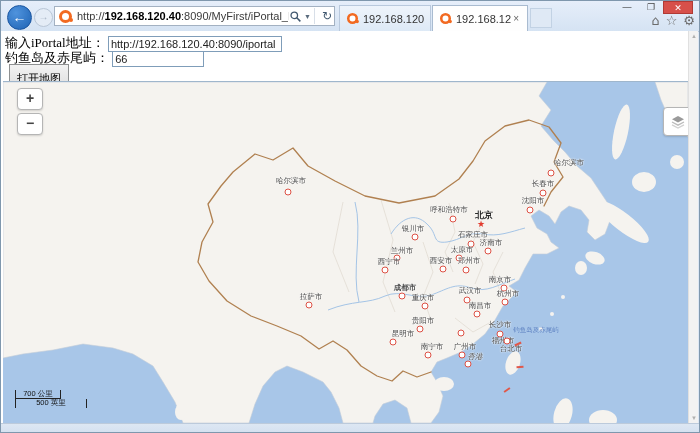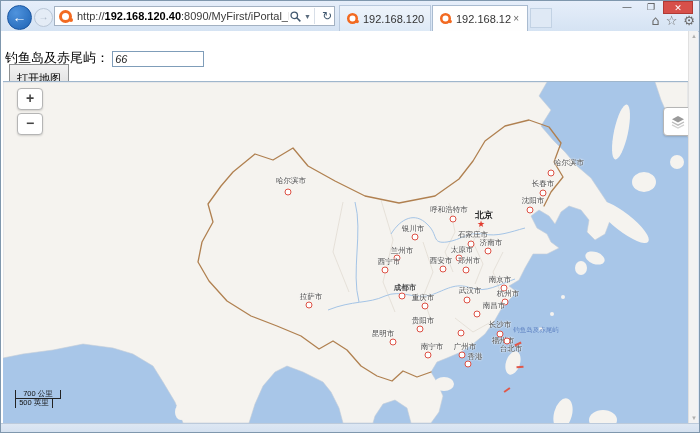--- a/index.html
+++ b/index.html
@@ -38,21 +38,21 @@
   .winbtn.close{background:#d7504a;color:#fff;width:30px;border:1px solid #b03a35;box-sizing:border-box;}
   .tools{position:absolute;right:6px;top:12px;display:flex;gap:6px;color:#6b6b6b;font-size:13px;}
   .tools span{cursor:pointer;font-family:"DejaVu Sans",sans-serif;}
   
   .page{position:absolute;left:0;top:30px;width:687px;height:392px;background:#fff;}
   .form-row{position:absolute;left:4px;white-space:nowrap;font-family:"Liberation Serif",serif;
             font-size:13px;color:#000;}
   .row1{top:3px;} .row2{top:18px;}
   .tb{border:1px solid #7f9db9;font-size:11px;font-family:"Liberation Sans",sans-serif;
       height:14px;padding:0 2px;vertical-align:middle;color:#222;}
-  .tb-url{width:168px;} .tb-id{width:86px;font-style:italic;}
+  .tb-url{width:168px;} .tb-id{width:86px;}
   .open-btn{position:absolute;left:8px;top:33px;height:28px;font-size:11px;line-height:12px;
             background:linear-gradient(#f2f2f2,#dcdcdc);border:1px solid #8e9091;padding:1px 7px;
             font-family:"Liberation Serif",serif;cursor:pointer;}
   
   .map{position:absolute;left:2px;top:50px;width:685px;height:341px;background:#a8c6e8;
        border-top:1px solid #9fb6cc;overflow:hidden;}
   .city-label{position:absolute;transform:translate(-50%,-50%);font-size:7.5px;color:#4c4c4c;
               white-space:nowrap;text-shadow:0 0 2px #fff, 0 0 2px #fff;}
   .capital-label{position:absolute;transform:translate(-50%,-50%);font-size:9px;font-weight:bold;
                  color:#2b2b2b;white-space:nowrap;text-shadow:0 0 2px #fff;}
@@ -63,21 +63,21 @@
   .dash{position:absolute;width:2px;height:7px;background:#e0584a;transform-origin:center;}
   .zoomctl{position:absolute;left:14px;top:6px;width:26px;}
   .zoombtn{width:24px;height:20px;background:#fff;border:1px solid #b5b5b5;border-radius:4px;
            font-size:14px;font-weight:bold;color:#444;text-align:center;line-height:18px;cursor:pointer;
            box-shadow:0 1px 2px rgba(0,0,0,.15);margin-bottom:3px;}
   .layersbtn{position:absolute;left:660px;top:25px;width:27px;height:27px;background:#fff;
              border:1px solid #b5b5b5;border-radius:4px;cursor:pointer;box-shadow:0 1px 2px rgba(0,0,0,.15);
              display:flex;align-items:center;justify-content:center;}
   .scalebar{position:absolute;left:12px;top:308px;font-size:7.5px;color:#111;line-height:8px;}
   .scale-km{width:46px;border:1px solid #222;border-top:none;height:9px;text-align:center;box-sizing:border-box;}
-  .scale-mi{width:38px;border-left:1px solid #222;border-right:1px solid #222;height:9px;
+  .scale-mi{width:72px;border-left:1px solid #222;border-right:1px solid #222;height:9px;
             text-align:center;box-sizing:border-box;}
   
   .scrollbar{position:absolute;left:687px;top:30px;width:10px;height:392px;background:#f2f2f2;
              border-left:1px solid #e0e0e0;box-sizing:border-box;}
   .sb-arrow{position:absolute;left:0;width:10px;font-size:6px;color:#b0b0b0;text-align:center;}
   .sb-up{top:2px;} .sb-dn{bottom:2px;}
   .bottomframe{position:absolute;left:0;top:422px;width:700px;height:11px;
                background:linear-gradient(#dde7f3,#d2dfef);border-top:1px solid #bccadb;}
 </style>
 </head>
@@ -121,20 +121,24 @@
     </div>
 
     <div class="tools">
       <span>⌂</span>
       <span>☆</span>
       <span>⚙</span>
     </div>
   </div>
 
   <div class="page">
+    <div class="form-row row1">
+      <span>输入iPortal地址：</span>
+      <input class="tb tb-url" type="text" value="http://192.168.120.40:8090/iportal" style="">
+    </div>
     <div class="form-row row2">
       <span>钓鱼岛及赤尾屿：</span>
       <input class="tb tb-id" type="text" value="66" style="">
     </div>
     <button class="open-btn">打开地图</button>
 
     <div class="map">
       <svg width="685" height="341" viewBox="0 0 685 341">
         <rect x="0" y="0" width="685" height="341" fill="#a8c6e8"></rect>
 
@@ -223,35 +227,35 @@
           <div class="city-label" style="position: absolute; left: 402px; top: 206px; font-weight: bold;">成都市</div>
           <div class="city-marker" style="position: absolute; left: 399px; top: 214px;"></div>
           <div class="city-label" style="position: absolute; left: 420px; top: 216px;">重庆市</div>
           <div class="city-marker" style="position: absolute; left: 422px; top: 224px;"></div>
           <div class="city-label" style="position: absolute; left: 467px; top: 209px;">武汉市</div>
           <div class="city-marker" style="position: absolute; left: 464px; top: 218px;"></div>
           <div class="city-label" style="position: absolute; left: 497px; top: 198px;">南京市</div>
           <div class="city-marker" style="position: absolute; left: 501px; top: 206px;"></div>
           <div class="city-label" style="position: absolute; left: 505px; top: 212px;">杭州市</div>
           <div class="city-marker" style="position: absolute; left: 502px; top: 220px;"></div>
-          <div class="city-label" style="position: absolute; left: 491px; top: 224px;">南昌市</div>
+          <div class="city-label" style="position: absolute; left: 477px; top: 224px;">南昌市</div>
           <div class="city-marker" style="position: absolute; left: 474px; top: 232px;"></div>
           <div class="city-label" style="position: absolute; left: 420px; top: 239px;">贵阳市</div>
           <div class="city-marker" style="position: absolute; left: 417px; top: 247px;"></div>
           <div class="city-label" style="position: absolute; left: 461px; top: 243px; margin-left: 36px;">长沙市</div>
           <div class="city-marker" style="position: absolute; left: 458px; top: 251px;"></div>
           <div class="city-label" style="position: absolute; left: 500px; top: 259px;">福州市</div>
           <div class="city-marker" style="position: absolute; left: 497px; top: 252px;"></div>
-          <div class="city-label" style="position: absolute; left: 380px; top: 252px; font-family: Liberation Serif, serif;">昆明市</div>
+          <div class="city-label" style="position: absolute; left: 400px; top: 252px; font-family: Liberation Serif, serif;">昆明市</div>
           <div class="city-marker" style="position: absolute; left: 390px; top: 260px;"></div>
           <div class="city-label" style="position: absolute; left: 429px; top: 265px;">南宁市</div>
           <div class="city-marker" style="position: absolute; left: 425px; top: 273px;"></div>
           <div class="city-label" style="position: absolute; left: 462px; top: 265px;">广州市</div>
           <div class="city-marker" style="position: absolute; left: 459px; top: 273px;"></div>
-          <div class="city-label" style="position: absolute; left: 472px; top: 275px;">香港</div>
+          <div class="city-label" style="position: absolute; left: 472px; top: 275px; font-style: italic;">香港</div>
           <div class="city-marker" style="position: absolute; left: 465px; top: 282px;"></div>
           <div class="city-label" style="position: absolute; left: 508px; top: 267px;">台北市</div>
           <div class="city-marker" style="position: absolute; left: 504px; top: 259px;"></div>
           <div class="capital-label" style="position: absolute; left: 481px; top: 133px;">北京</div>
           <div class="capital-star" style="position: absolute; left: 478px; top: 142px;">★</div>
           <div class="islands-label" style="position: absolute; left: 533px; top: 248px;">钓鱼岛及赤尾屿</div>
           <div class="dash" style="position: absolute; left: 515px; top: 262px; transform: translate(-50%, -50%) rotate(65deg);"></div>
           <div class="dash" style="position: absolute; left: 517px; top: 285px; transform: translate(-50%, -50%) rotate(85deg);"></div>
           <div class="dash" style="position: absolute; left: 504px; top: 308px; transform: translate(-50%, -50%) rotate(55deg);"></div>
         </div>

